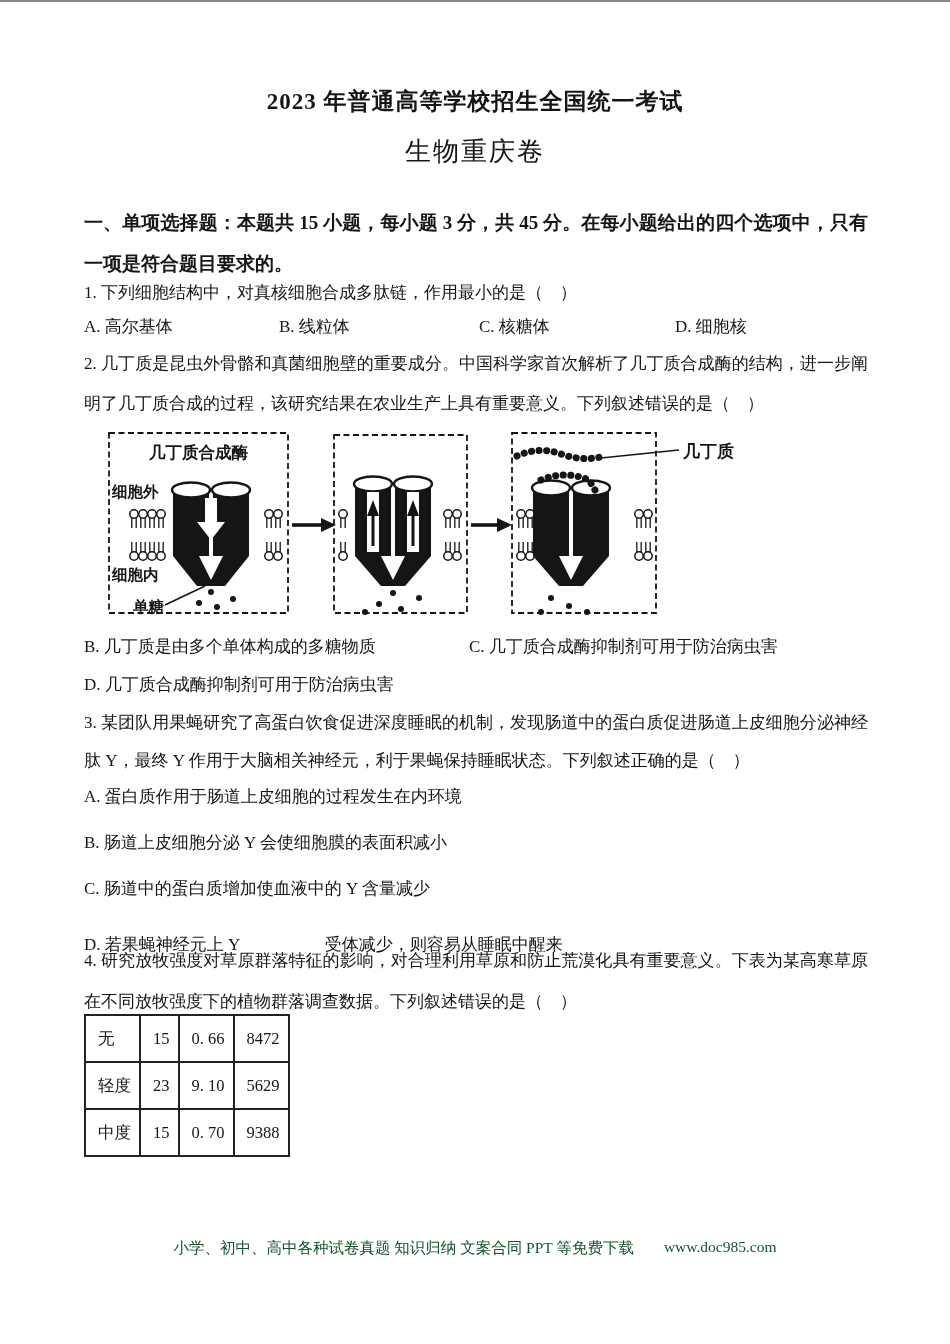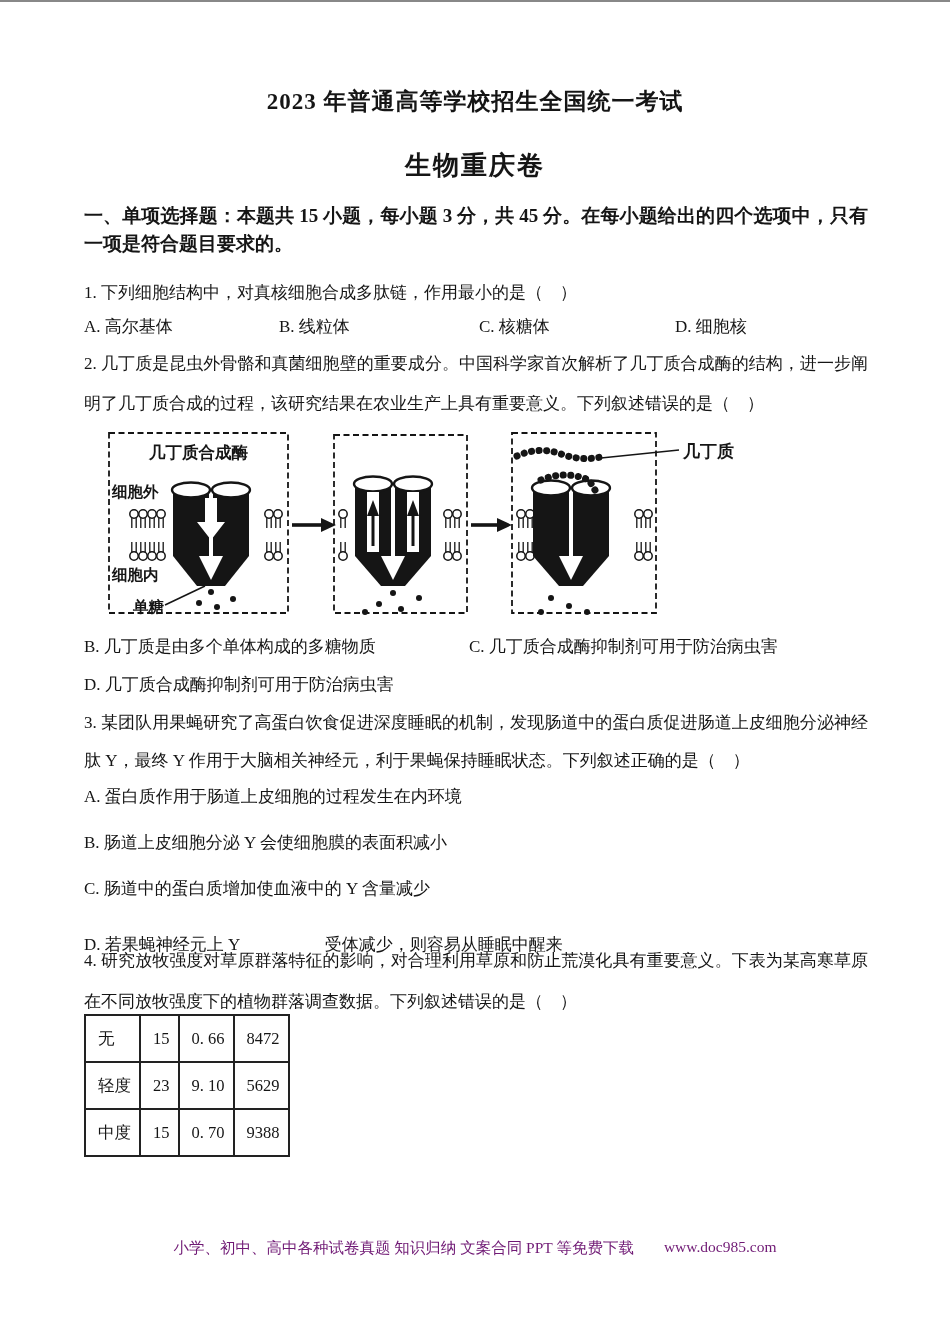--- a/index.html
+++ b/index.html
@@ -7,26 +7,26 @@
     position:relative; width:950px; height:1344px; margin:2px auto;
     background:#ffffff; color:#151515; overflow:hidden;
     font-family:"Liberation Serif","DejaVu Serif",serif;
   }
   .abs { position:absolute; }
   .title {
     top:84px; left:0; width:950px; text-align:center;
     font-size:23px; font-weight:700; letter-spacing:1px;
   }
   .subtitle {
-    top:146px; left:0; width:950px; text-align:center;
-    font-size:26px; font-weight:700; letter-spacing:2px;
+    top:132px; left:0; width:950px; text-align:center;
+    font-size:26px; font-weight:400; letter-spacing:2px;
   }
   .heading {
     top:200px; left:84px; width:784px;
-    font-size:19px; font-weight:700; line-height:28px; text-align:justify;
+    font-size:19px; font-weight:700; line-height:41px; text-align:justify;
   }
   .stem { left:84px; width:784px; font-size:17px; text-align:justify; }
   .stem1 { top:279px; line-height:24px; }
   .stem2 { top:342px; line-height:40px; }
   .stem3 { top:702px; line-height:38px; }
   .stem4 { top:938px; line-height:41px; }
   .opts4 {
     top:314px; left:84px; width:784px; display:grid;
     grid-template-columns:195px 200px 196px 1fr;
     font-size:17px; line-height:22px;
@@ -54,21 +54,21 @@
   .gtable td {
     border:2px solid #222; font-size:16.5px; padding:0 8px 0 12px;
     vertical-align:middle; white-space:nowrap;
   }
   .gtable sup { font-size:10.5px; }
   .c0 { width:64px; } .c1 { width:44px; } .c2 { width:120px; } .c3 { width:212px; }
   .hrow td { height:46px; }
   .drow td { height:45px; }
   .footer {
     top:1236px; left:0; width:950px; display:flex; justify-content:center;
-    gap:30px; font-size:15.5px; color:#701a75;
+    gap:30px; font-size:15.5px; color:#14532d;
   }
 </style>
 </head>
 <body>
 
 <div class="page">
 
   <div class="abs title">2023 年普通高等学校招生全国统一考试</div>
   <div class="abs subtitle">生物重庆卷</div>
   <div class="abs heading">一、单项选择题：本题共 15 小题，每小题 3 分，共 45 分。在每小题给出的四个选项中，只有一项是符合题目要求的。</div>

